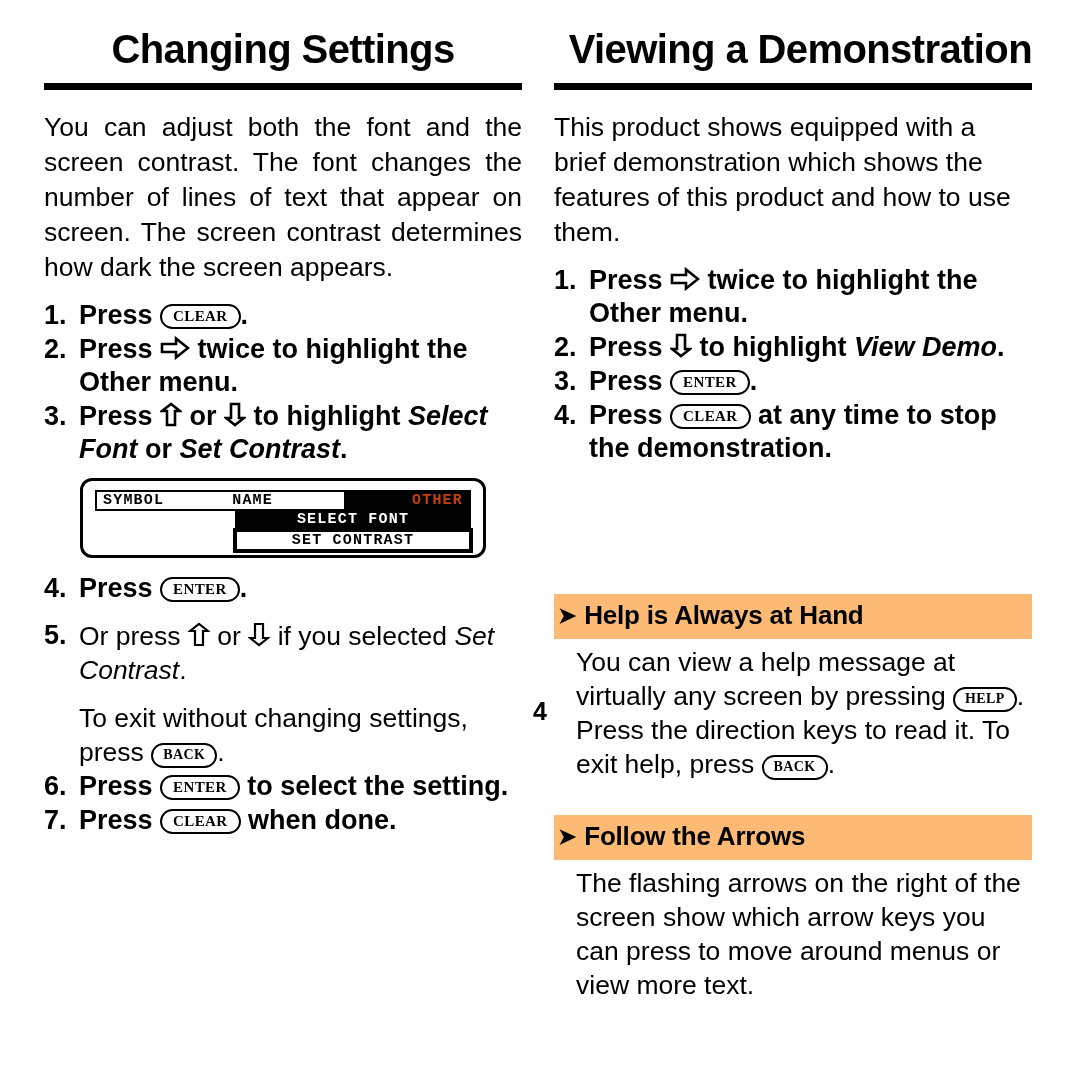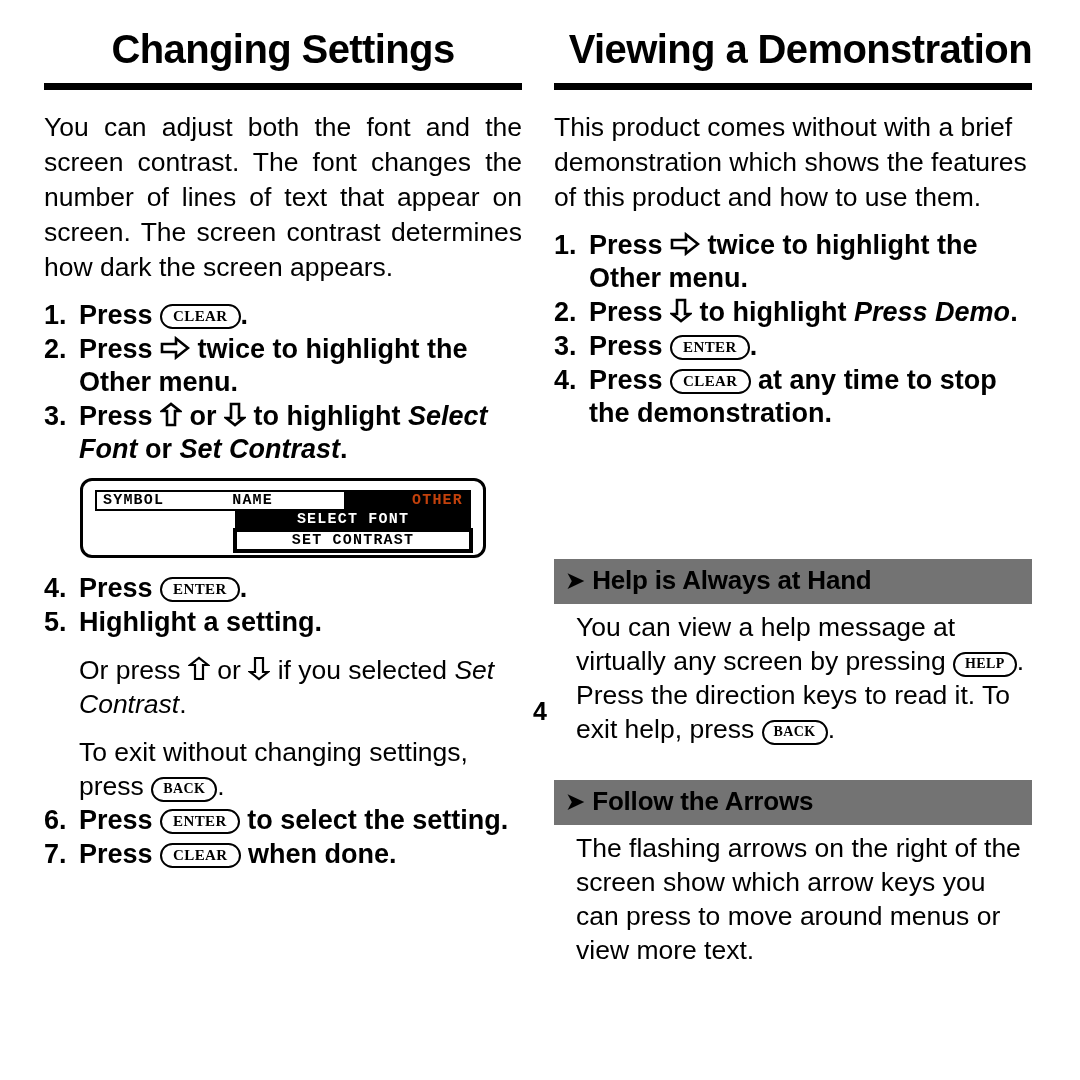--- a/index.html
+++ b/index.html
@@ -200,25 +200,25 @@
   .lcd-item.sel {
     background: #fff;
     color: #000;
     border: 2px solid #000;
     outline: 2px solid #000;
   }
 
   
   .tip { margin-top: 0; }
   .tip-header {
-    background: #737373;
+    background: #fdba74;
     font-size: 26px;
     font-weight: bold;
     line-height: 40px;
-    padding: 1px 0 3px 12px;
+    padding: 1px 0 3px 4px;
     letter-spacing: -0.2px;
   }
   .tip-header .bullet {
     font-size: 22px;
     margin-right: 8px;
     vertical-align: 1px;
   }
   .tip-body {
     font-size: 26.5px;
     line-height: 34px;
@@ -287,21 +287,20 @@
         </div>
       </div>
 
       <ol class="steps" style="margin-top:14px; counter-reset: step 3;">
 
         <li>
           <span>Press </span><span class="key">ENTER</span><span>.</span>
         </li>
 
         <li>
-          <span>Highlight a setting.</span>
           <div class="sub" style="padding-left:0;">
             <span>Or press </span><span class="arrow"><svg width="22" height="25" viewBox="0 0 22 25">
                   <path d="M7 23 V9 H2 L11 2 L20 9 H15 V23 Z" fill="#fff" stroke="#000" stroke-width="2.2" stroke-linejoin="miter"></path>
                 </svg></span><span> or </span><span class="arrow"><svg width="22" height="25" viewBox="0 0 22 25">
                   <path d="M7 2 V16 H2 L11 23 L20 16 H15 V2 Z" fill="#fff" stroke="#000" stroke-width="2.2" stroke-linejoin="miter"></path>
                 </svg></span><span> if you selected </span><span class="ital">Set Contrast</span><span>.</span>
           </div>
           <div class="sub" style="padding-left:0;">
             <span>To exit without changing settings, press </span><span class="key sm">BACK</span><span>.</span>
           </div>
@@ -315,34 +314,34 @@
           <span>Press </span><span class="key">CLEAR</span><span> when done.</span>
         </li>
       </ol>
     </div>
 
     <div class="col">
 
       <h1 class="heading left">Viewing a Demonstration</h1>
       <div class="rule"></div>
 
-      <p class="body-text nojust">This product comes without with a brief demonstration which shows the features of this product and how to use them.</p>
+      <p class="body-text nojust">This product shows equipped with a brief demonstration which shows the features of this product and how to use them.</p>
 
       <ol class="steps">
 
         <li>
           <span>Press </span><span class="arrow"><svg width="30" height="24" viewBox="0 0 30 24">
                 <path d="M2 8 H16 V2.5 L28 12 L16 21.5 V16 H2 Z" fill="#fff" stroke="#000" stroke-width="2.6" stroke-linejoin="miter"></path>
               </svg></span><span> twice to highlight the Other menu.</span>
         </li>
 
         <li>
           <span>Press </span><span class="arrow"><svg width="22" height="25" viewBox="0 0 22 25">
                 <path d="M7 2 V16 H2 L11 23 L20 16 H15 V2 Z" fill="#fff" stroke="#000" stroke-width="2.6" stroke-linejoin="miter"></path>
-              </svg></span><span> to highlight </span><span class="bital">Press Demo</span><span>.</span>
+              </svg></span><span> to highlight </span><span class="bital">View Demo</span><span>.</span>
         </li>
 
         <li>
           <span>Press </span><span class="key">ENTER</span><span>.</span>
         </li>
 
         <li>
           <span>Press </span><span class="key">CLEAR</span><span> at any time to stop the demonstration.</span>
         </li>
       </ol>

